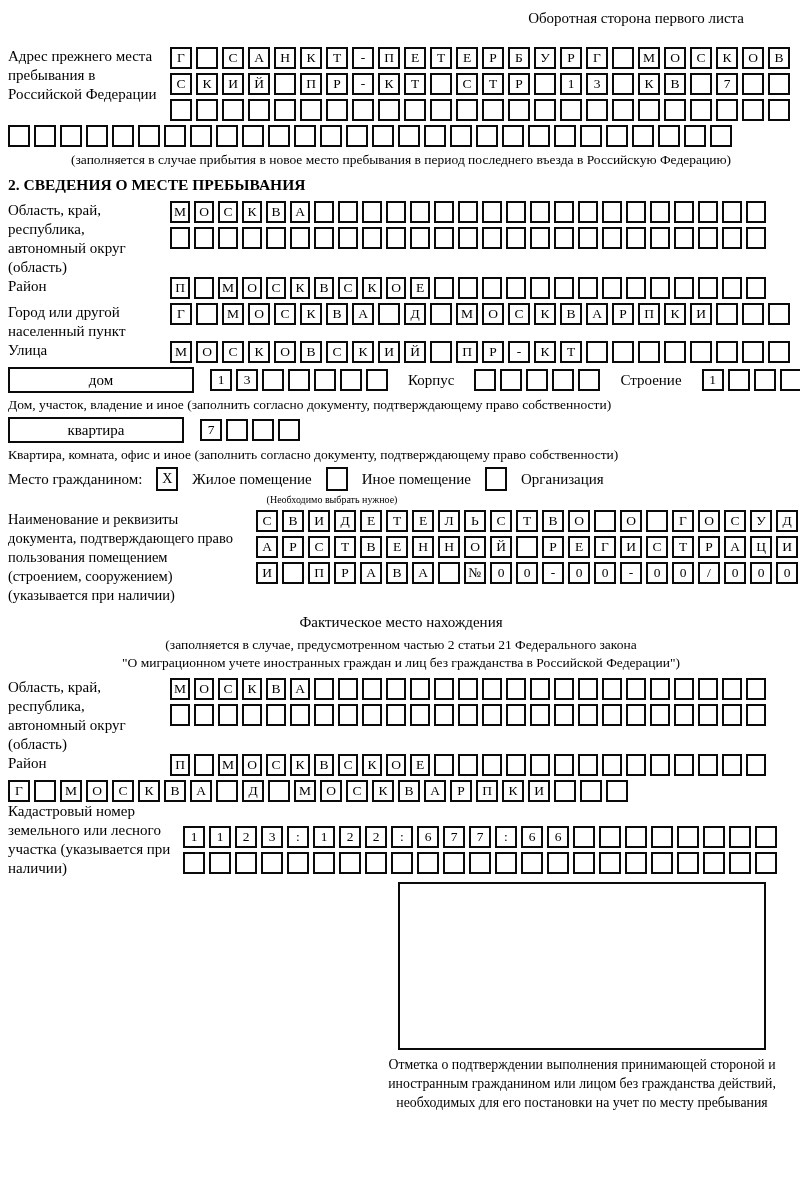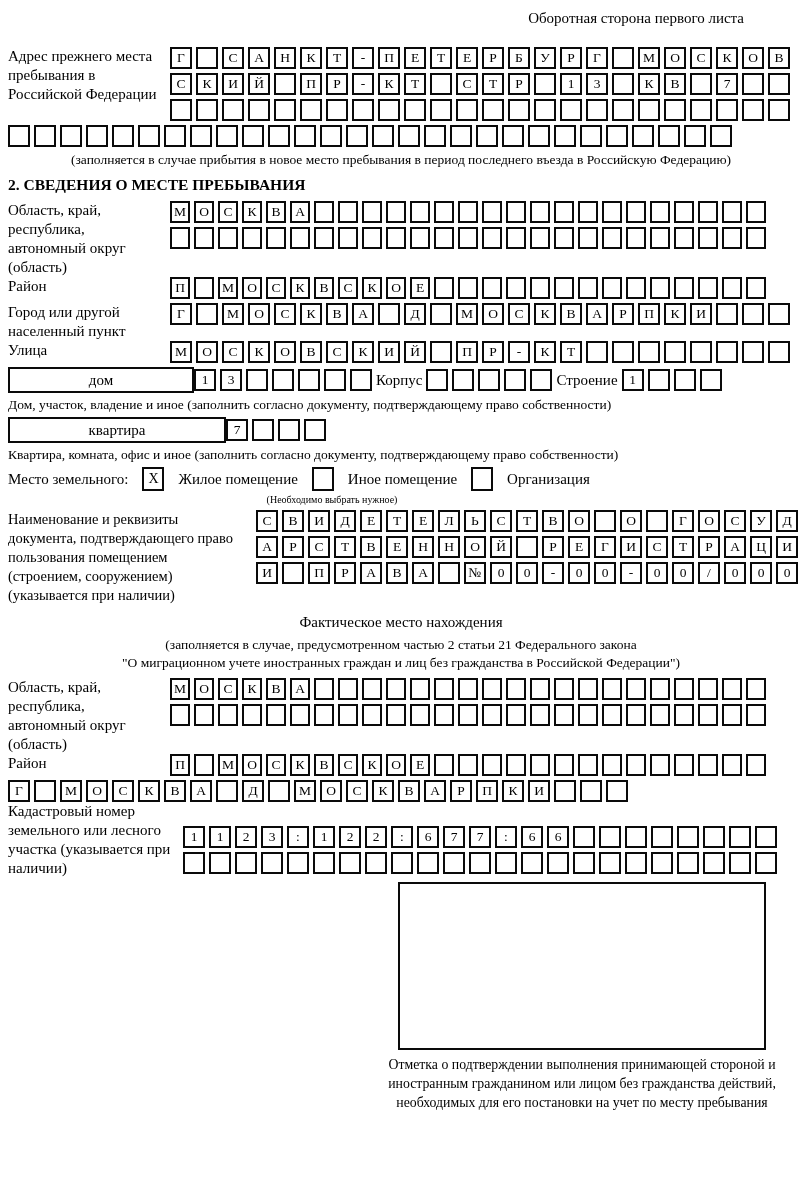--- a/index.html
+++ b/index.html
@@ -27,26 +27,26 @@
   }
   .c20 .cell { width: 20px; }
   .inline { margin-bottom: 0; }
 
   .note { text-align: center; font-size: 13.5px; line-height: 17px; margin: 2px 0 4px 0; }
   .sect-title { text-align: left; font-weight: bold; font-size: 15.5px; margin: 8px 0 7px 0; }
   .caption { font-size: 13.5px; line-height: 17px; margin: 2px 0 4px 0; }
 
   .mb4 { margin-bottom: 4px; } .mb6 { margin-bottom: 6px; } .mt4 { margin-top: 4px; }
 
-  .house-line { display: flex; align-items: center; gap: 0; margin: 2px 0 3px 0; }
+  .house-line { display: flex; align-items: center; gap: 16px; margin: 2px 0 3px 0; }
   .namedbox {
     border: 2px solid #0a0a0a; height: 26px; display: flex; flex: none;
     align-items: center; justify-content: center; font-size: 15px; background: #fff;
   }
-  .w186 { width: 186px; } .w222 { width: 218px; }
+  .w186 { width: 186px; } .w222 { width: 176px; }
   .inline-lbl { font-size: 15px; padding: 0 4px; flex: none; }
 
   .stay-line { display: flex; align-items: center; gap: 14px; margin-top: 3px; }
   .chk {
     flex: none; width: 22px; height: 24px; border: 2px solid #0a0a0a;
     display: flex; align-items: center; justify-content: center; font-size: 14px; background: #fff;
   }
   .stay-hint-wrap { width: 648px; text-align: center; font-size: 10px; margin: 3px 0 5px 0; }
 
   .fact-title { text-align: center; font-weight: normal; font-size: 15px; margin: 9px 0 5px 0; }
@@ -373,21 +373,21 @@
     <div class="cells inline">
         <span class="cell">7</span>
         <span class="cell"></span>
         <span class="cell"></span>
         <span class="cell"></span>
       </div>
   </div>
   <div class="caption">Квартира, комната, офис и иное (заполнить согласно документу, подтверждающему право собственности)</div>
 
   <div class="stay-line">
-    <span>Место земельного:</span>
+    <span>Место гражданином:</span>
     <span class="chk">X</span>
     <span>Жилое помещение</span>
     <span class="chk"></span>
     <span>Иное помещение</span>
     <span class="chk"></span>
     <span>Организация</span>
   </div>
   <div class="stay-hint-wrap">(Необходимо выбрать нужное)</div>
 
   <div class="row-flex">

